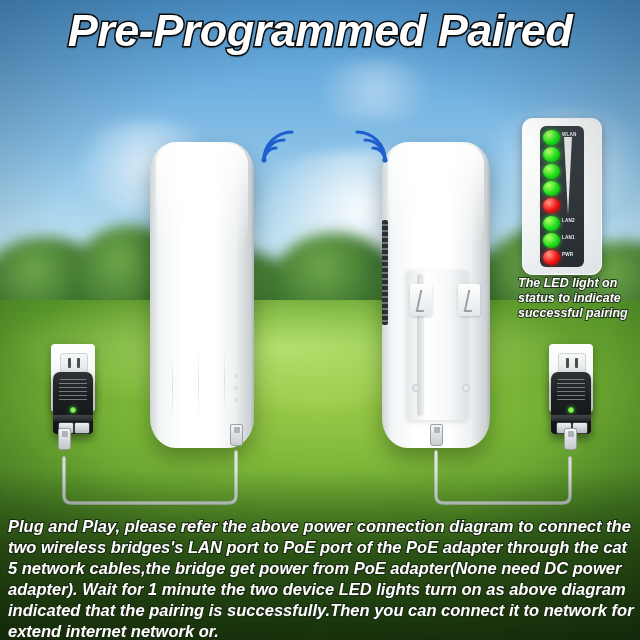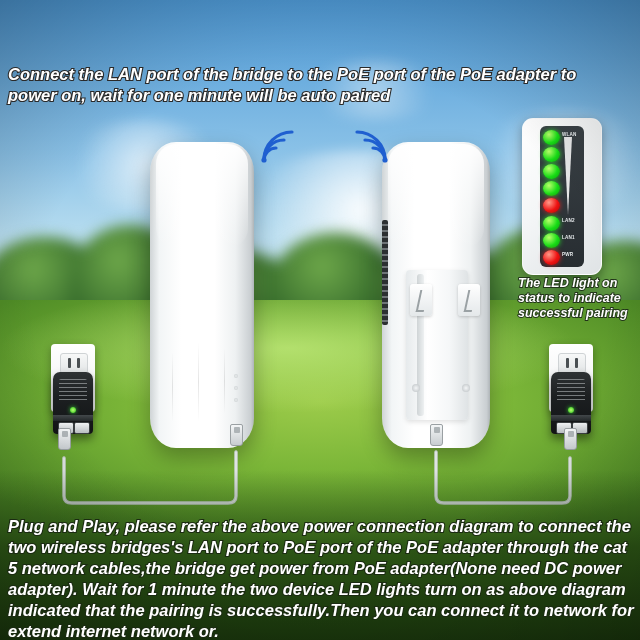--- a/index.html
+++ b/index.html
@@ -355,16 +355,16 @@
   <svg class="cable" style="left:424px;top:430px;" width="160" height="80">
     <path d="M12 22 L12 66 Q12 73 20 73 L138 73 Q146 73 146 66 L146 28" fill="none" stroke="#cfd5d7" stroke-width="3.4" stroke-linecap="round"></path>
     <path d="M12 22 L12 66 Q12 73 20 73 L138 73 Q146 73 146 66 L146 28" fill="none" stroke="rgba(255,255,255,.55)" stroke-width="1.2"></path>
   </svg>
   <div class="plug" style="left:430px;top:424px;"></div>
   <div class="plug" style="left:564px;top:428px;"></div>
 
   <div class="bottom-dark"></div>
   <div class="vignette"></div>
 
-  <div class="subtitle">Connect the LAN port of the bridge to the PoE port of the PoE adapter to power on, wait for one minute will be auto paired</div>
+  <div class="title">Pre-Programmed Paired</div>
   <div class="footer-text">Plug and Play, please refer the above power connection diagram to connect the two wireless bridges's LAN port to PoE port of the PoE adapter through the cat 5 network cables,the bridge get power from PoE adapter(None need DC power adapter). Wait for 1 minute the two device LED lights turn on as above diagram indicated that the pairing is successfully.Then you can connect it to network for extend internet network or.</div>
 
 </div>
 
 </body></html>

